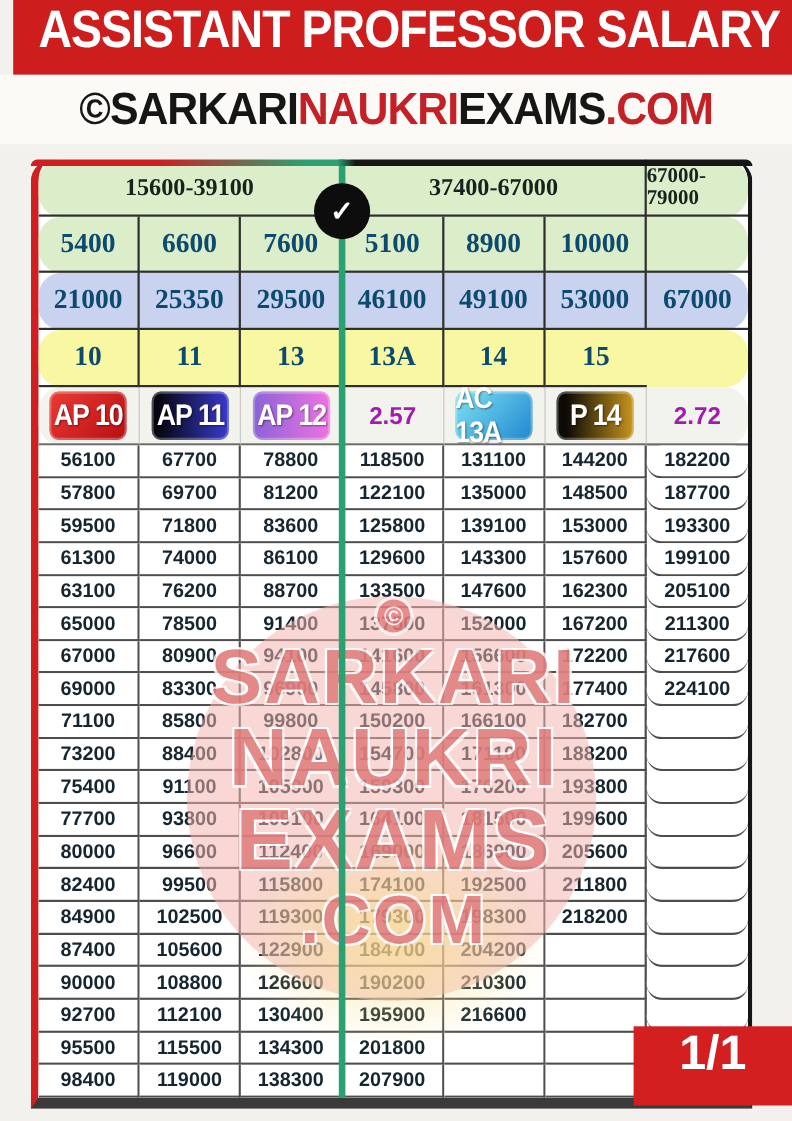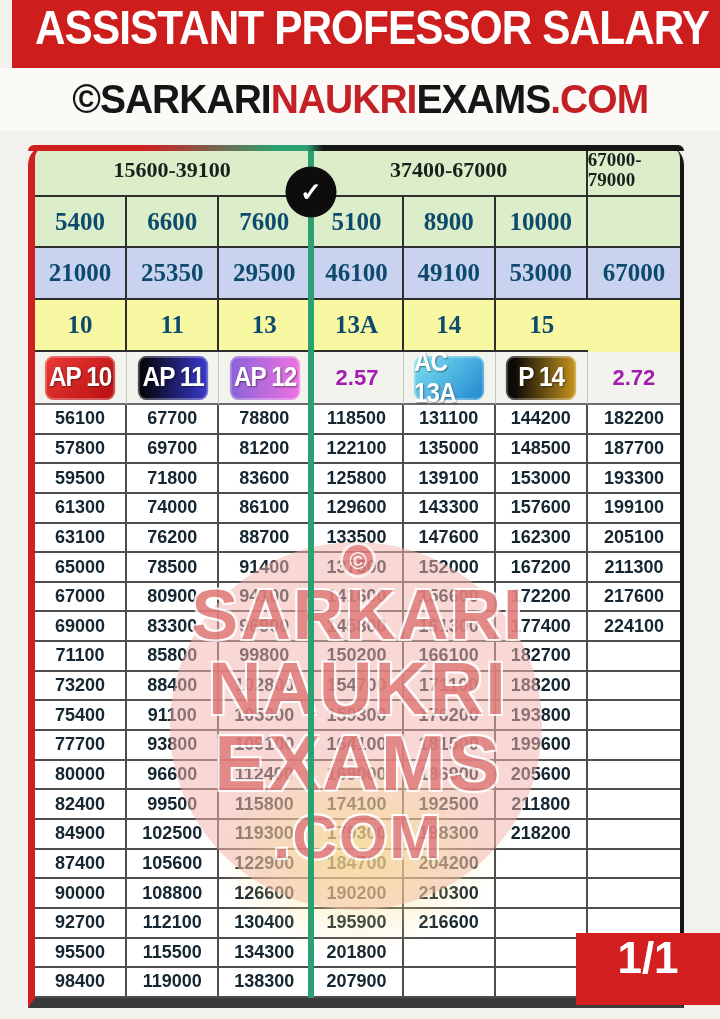--- a/index.html
+++ b/index.html
@@ -23,21 +23,21 @@
 
   
   .table-wrap { position:absolute; left:28px; top:145px; width:656px; height:863px;
                 border-left:7px solid #ce2020; border-right:4px solid #161616;
                 border-bottom:10px solid #3a3a3a; border-radius:20px 20px 0 0; background:#fff; }
   .top-strip { position:absolute; top:0; left:-7px; right:-4px; height:6px; z-index:6;
                border-radius:20px 20px 0 0;
                background:linear-gradient(90deg,#ce2020 0%,#ce2020 18%,#2ba173 38%,#2ba173 42.5%,#161616 45%,#161616 100%); }
   .inner { position:absolute; left:0; top:0; right:0; bottom:0; overflow:hidden; border-radius:14px 14px 0 0; }
 
-  .row { display:grid; grid-template-columns:repeat(7,1fr); }
+  .row { display:grid; grid-template-columns:repeat(7,1fr);border-radius:21px; }
   .row .c { display:flex; align-items:center; justify-content:center;
             border-right:2px solid #2e2e2e; border-bottom:2px solid #2e2e2e; }
   .row .c:last-child { border-right:none; }
   .span3 { grid-column:span 3; }
 
   .r-payscale { height:52px; background:#dcedca; }
   .r-payscale .c { font-family:"Liberation Serif", serif; font-weight:bold; font-size:22px; color:#15231c; }
   .r-payscale .c.small { font-size:19px; line-height:1.05; }
 
   .r-grade { height:51px; background:#dcedca; }
@@ -55,21 +55,21 @@
   .b-navy   { background:linear-gradient(90deg,#06060f 8%,#3637c4 95%); }
   .b-purple { background:linear-gradient(90deg,#8a63d8 0%,#ef72e2 100%); }
   .b-cyan   { background:linear-gradient(135deg,#7fe3f2 0%,#1f86cf 100%); }
   .b-gold   { background:linear-gradient(90deg,#0c0a05 12%,#c8951e 100%); }
   .mult { font-weight:bold; font-size:22px; color:#a21caf; }
 
   .data-grid { display:grid; grid-template-columns:repeat(7,1fr); grid-auto-rows:29.65px; }
   .data-grid .d { display:flex; align-items:center; justify-content:center;
                   border-right:2px solid #4d4d4d; border-bottom:2px solid #4d4d4d;
                   font-weight:bold; font-size:18px; color:#152630; background:#fff; }
-  .data-grid .d.col7 { border-right:none; }
+  .data-grid .d.col7 { border-right:none;border-radius:14px; }
 
   
   .teal-line { position:absolute; top:0; bottom:0; left:273px; width:6px; background:#2ba173; z-index:5; }
   .seal { position:absolute; left:253px; top:24px; width:46px; height:46px; background:#0d0d0d;
           border-radius:50%; color:#fff; display:flex; align-items:center; justify-content:center;
           font-size:26px; font-weight:bold; z-index:7; box-shadow:0 0 0 2.5px #0d0d0d; }
 
   
   .watermark { position:absolute; left:158px; top:540px; width:400px; height:380px; z-index:4;
                pointer-events:none; text-align:center; font-weight:bold; opacity:.92; }

